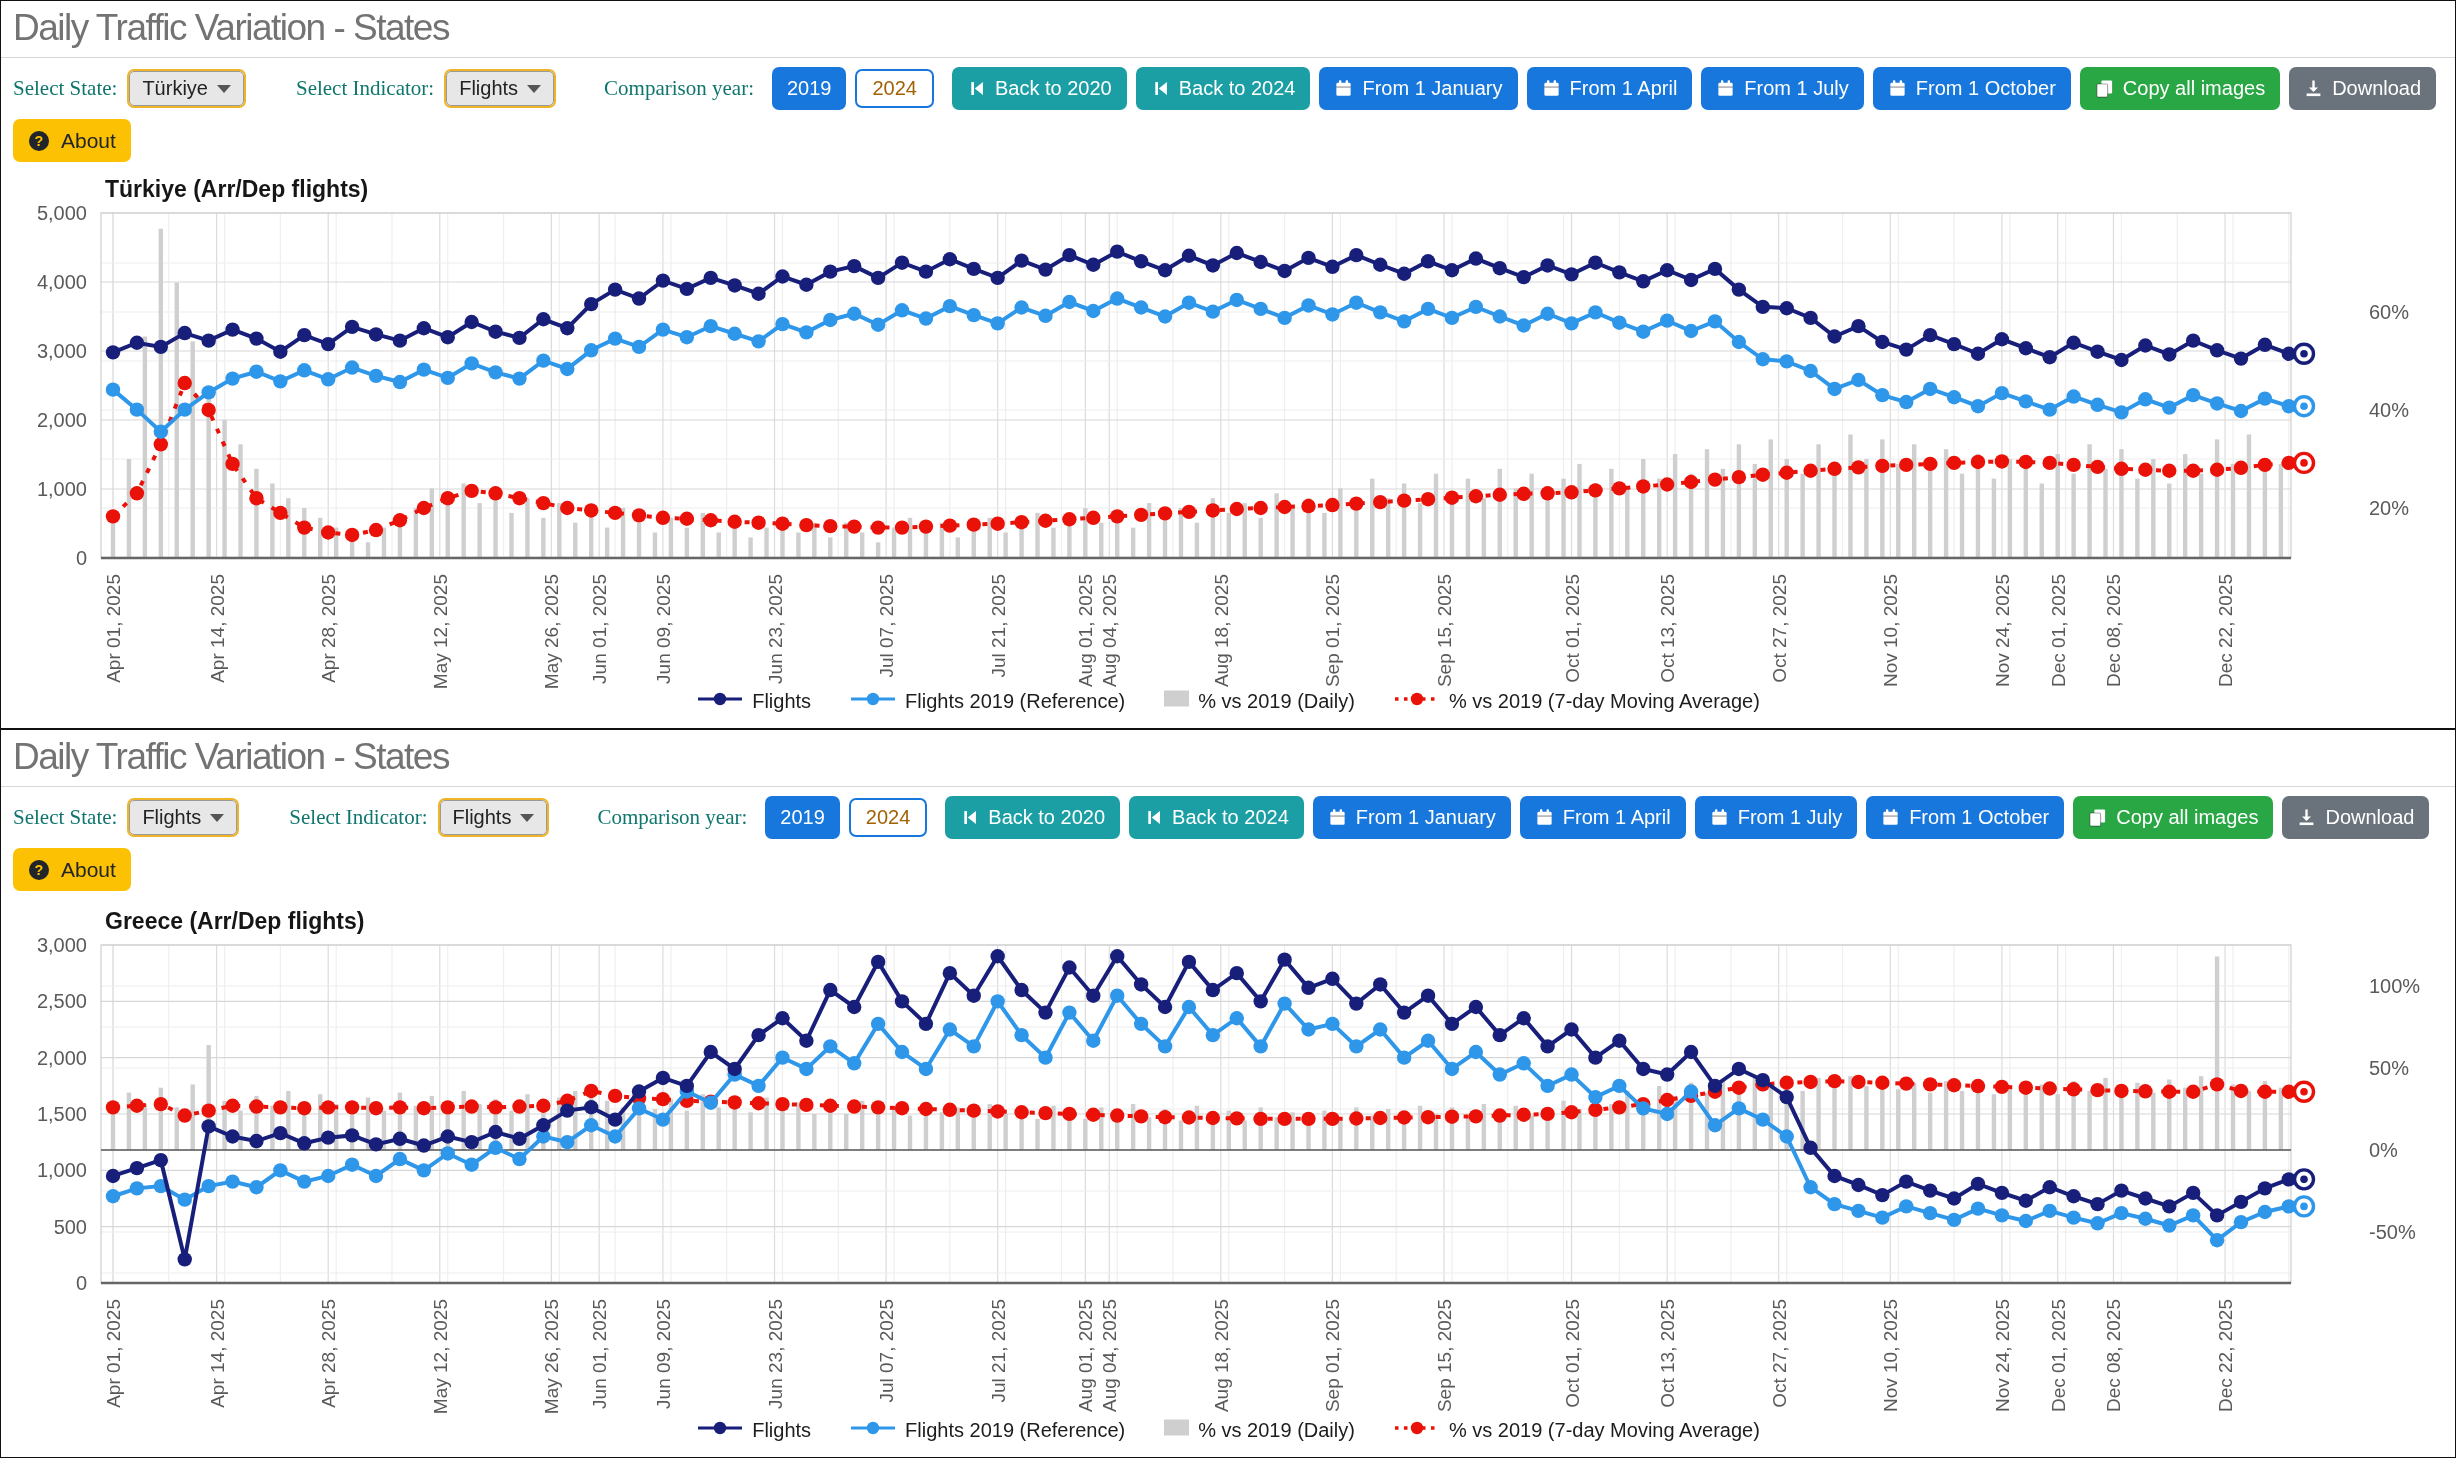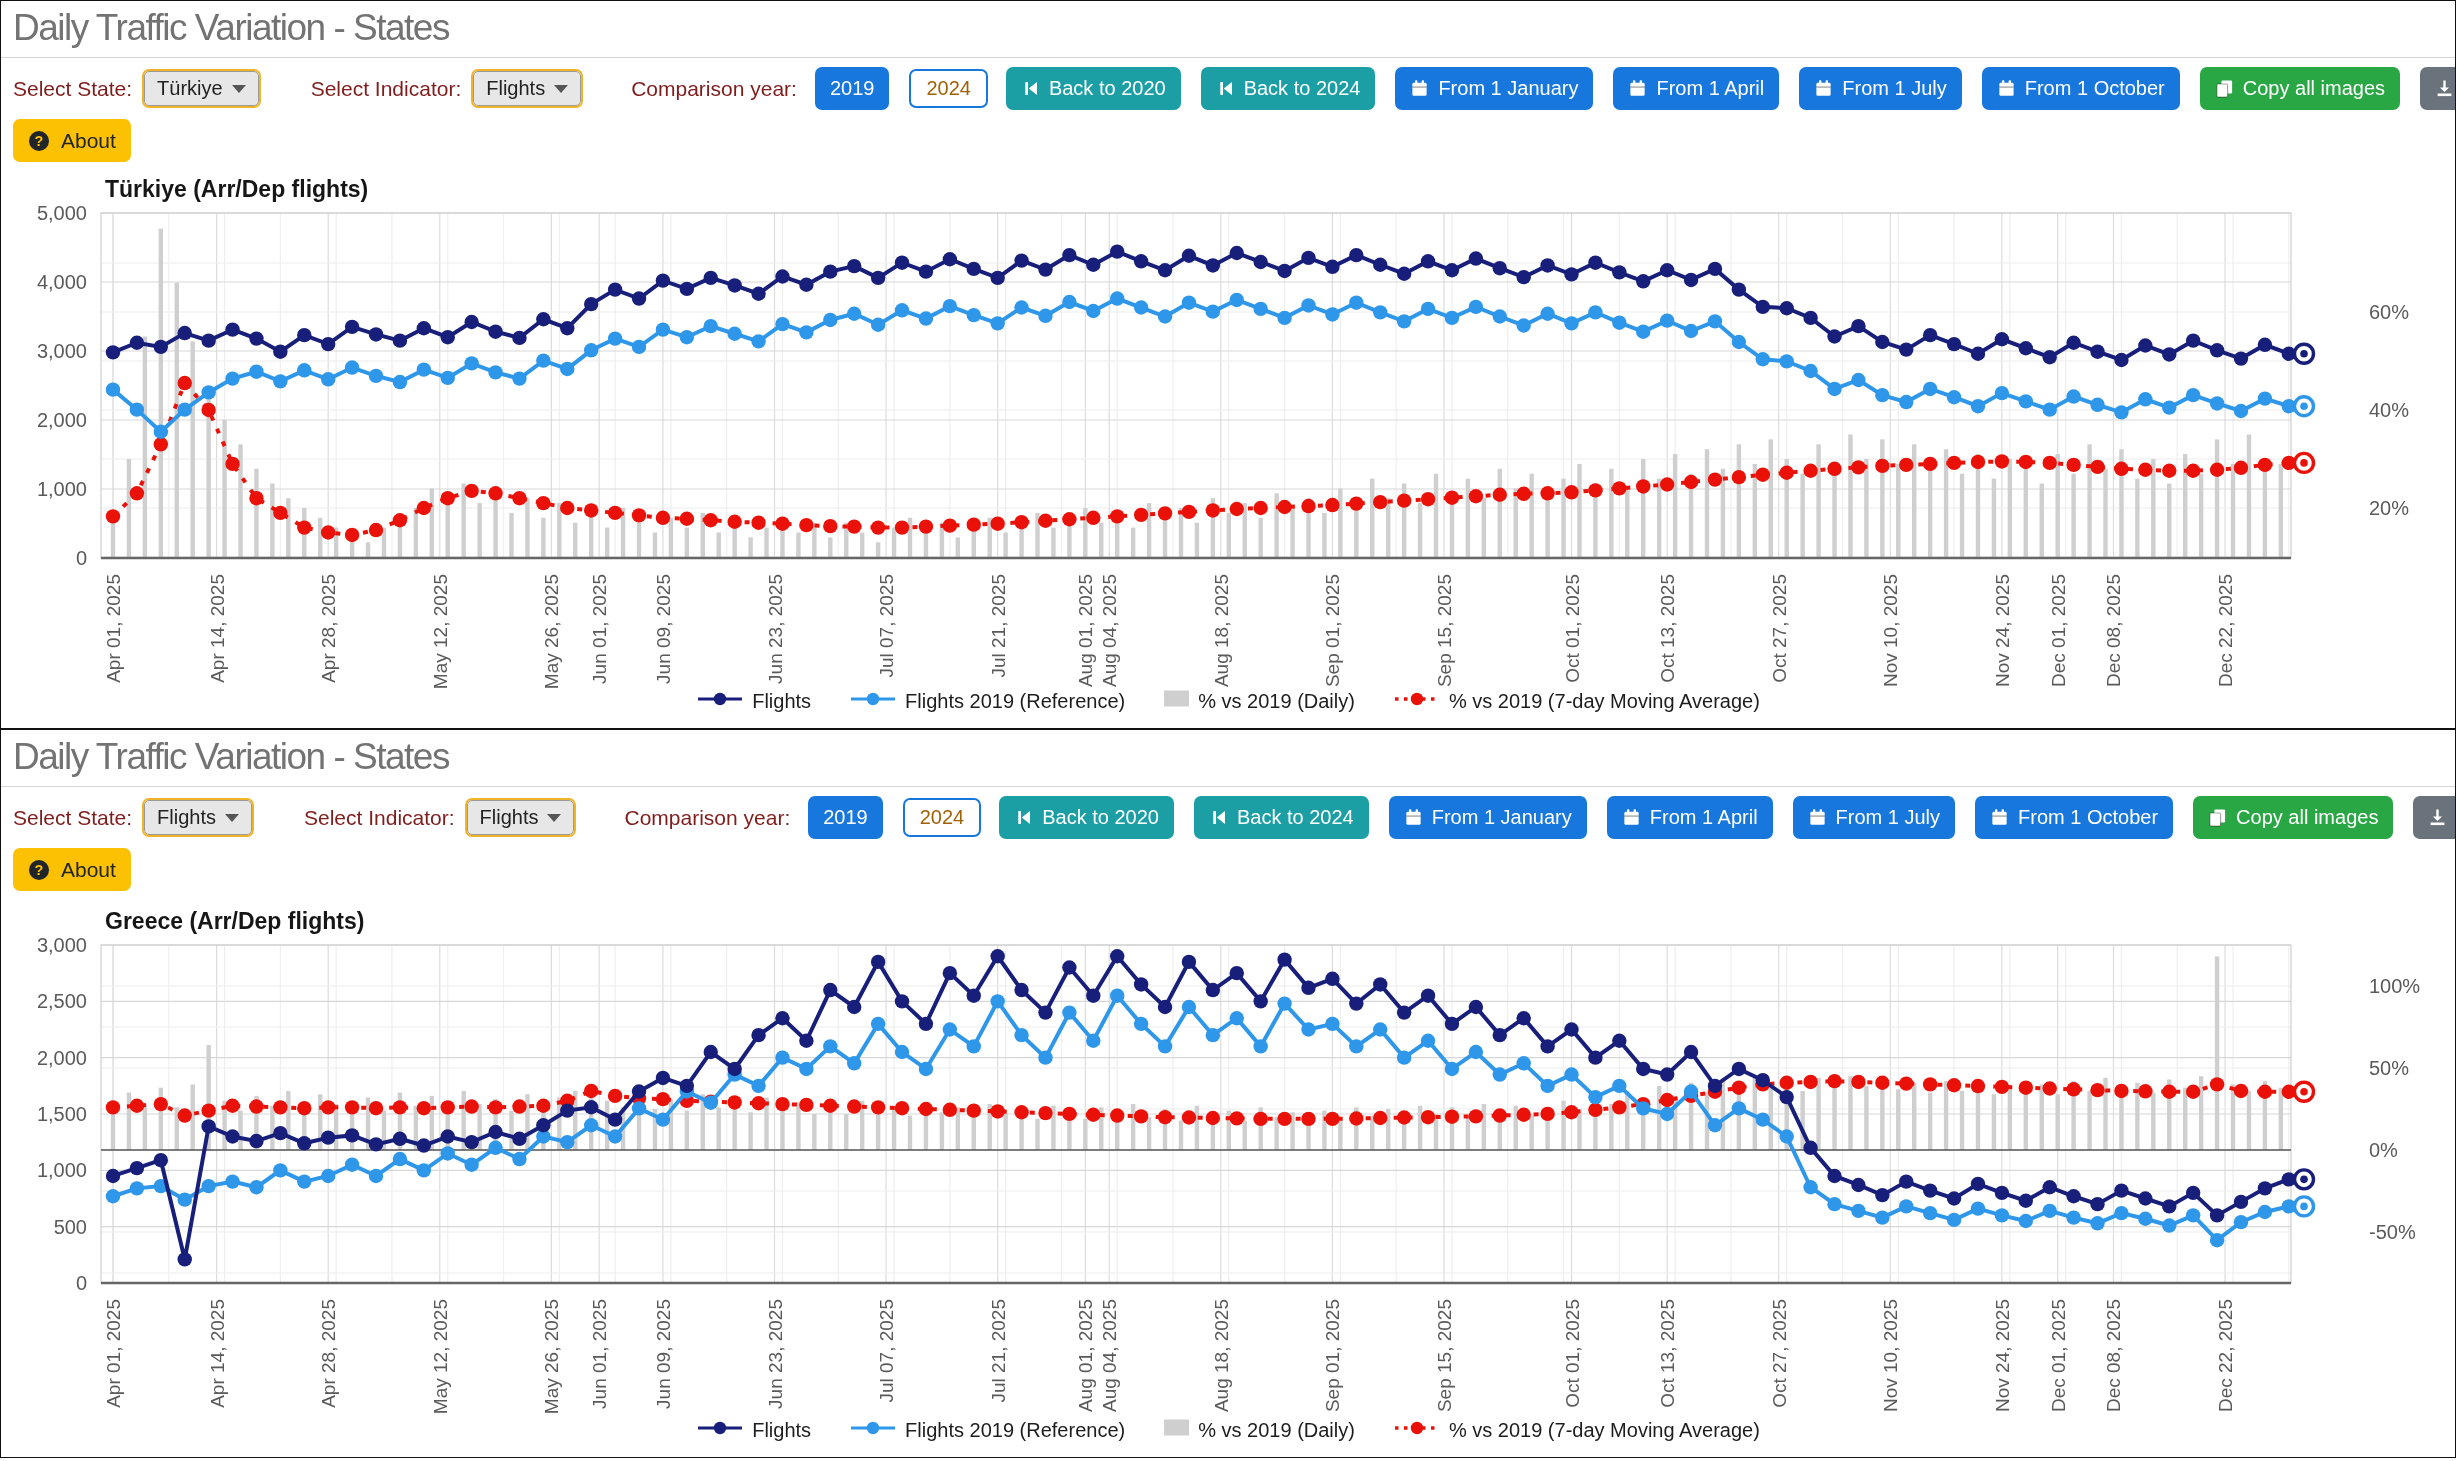--- a/index.html
+++ b/index.html
@@ -1,25 +1,25 @@
 <!DOCTYPE html>
 <html><head>
 <meta charset="utf-8">
 <style>
   html,body{margin:0;padding:0;background:#fff;font-family:"Liberation Sans",sans-serif;}
   body{width:2458px;}
   .panel{position:relative;width:2456px;height:729px;border:1px solid #111;box-sizing:border-box;background:#fff;overflow:hidden;}
   .panel + .panel{border-top:1px solid #111;}
   h1.ptitle{margin:0;padding:6px 0 8px 12px;font-size:37px;font-weight:500;letter-spacing:-1.5px;color:#737373;border-bottom:1px solid #d6d6d6;}
   .controls{display:flex;align-items:center;padding:9px 10px 0 12px;}
-  .lbl{font-size:21px;color:#7f1d1d;white-space:nowrap;}
+  .lbl{font-size:21px;color:#0f766e;white-space:nowrap;font-family:Liberation Serif, serif;}
   .select{display:inline-flex;align-items:center;gap:9px;background:#e7e7e7;border:1px solid #9a9a9a;outline:2px solid #f0b429;border-radius:5px;padding:5px 12px;font-size:20px;color:#222;margin-left:12px;cursor:pointer;font-family:inherit;text-align:right;}
   .caret{width:0;height:0;border-left:7px solid transparent;border-right:7px solid transparent;border-top:8px solid #555;}
   .gap1{width:52px;flex:none;} .gap2{width:50px;flex:none;}
-  .btnrow{display:flex;align-items:center;gap:20px;margin-left:18px;}
+  .btnrow{display:flex;align-items:center;gap:9px;margin-left:18px;}
   .btn{display:inline-flex;align-items:center;gap:9px;height:43px;border:none;border-radius:7px;color:#fff;font-size:20px;padding:0 15px;cursor:pointer;white-space:nowrap;font-family:inherit;}
   .btn .bicon{display:inline-flex;align-items:center;}
   .btn.primary{background:#1877dd;}
   .btn.outline{background:#fff;color:#a16207;border:2px solid #1877dd;height:39px;}
   .btn.teal{background:#1b9fa5;}
   .btn.green{background:#2aa745;}
   .btn.gray{background:#6a737b;}
   .aboutrow{padding:9px 0 0 12px;}
   .btn.warn{background:#fdc104;color:#212529;font-size:21px;gap:11px;}
   .chartsvg{position:absolute;left:0;top:160px;width:2458px;height:545px;}

